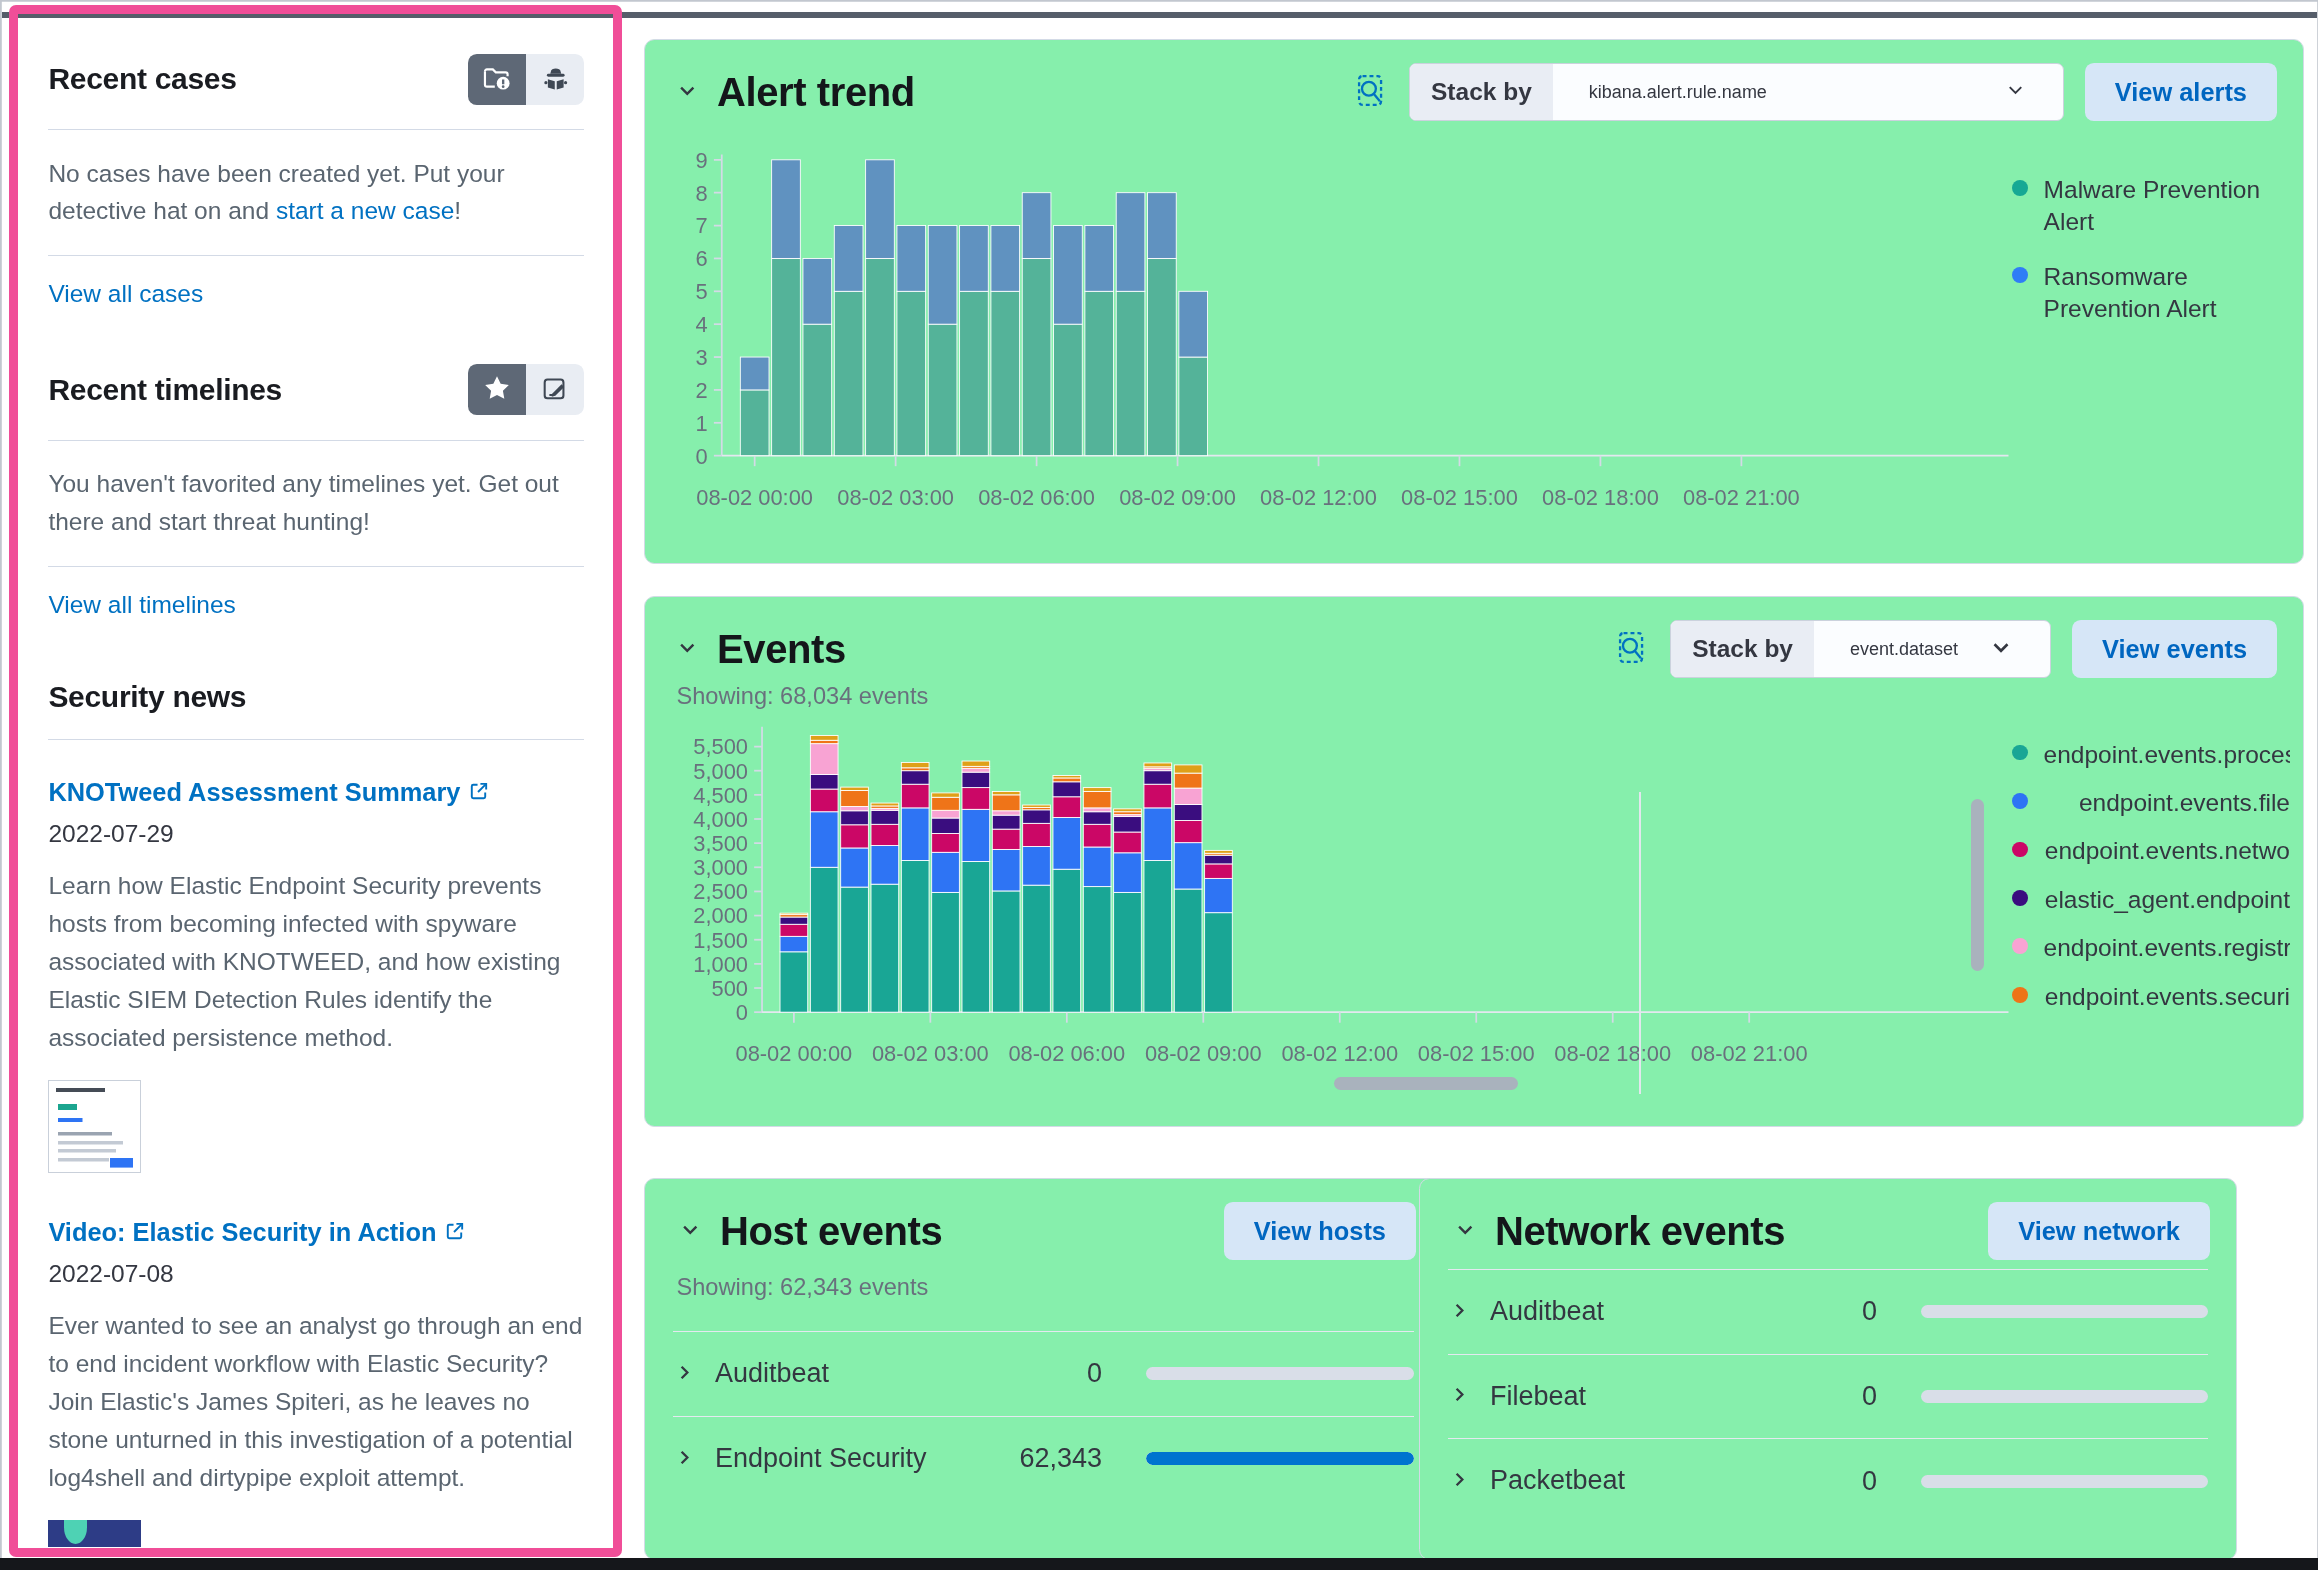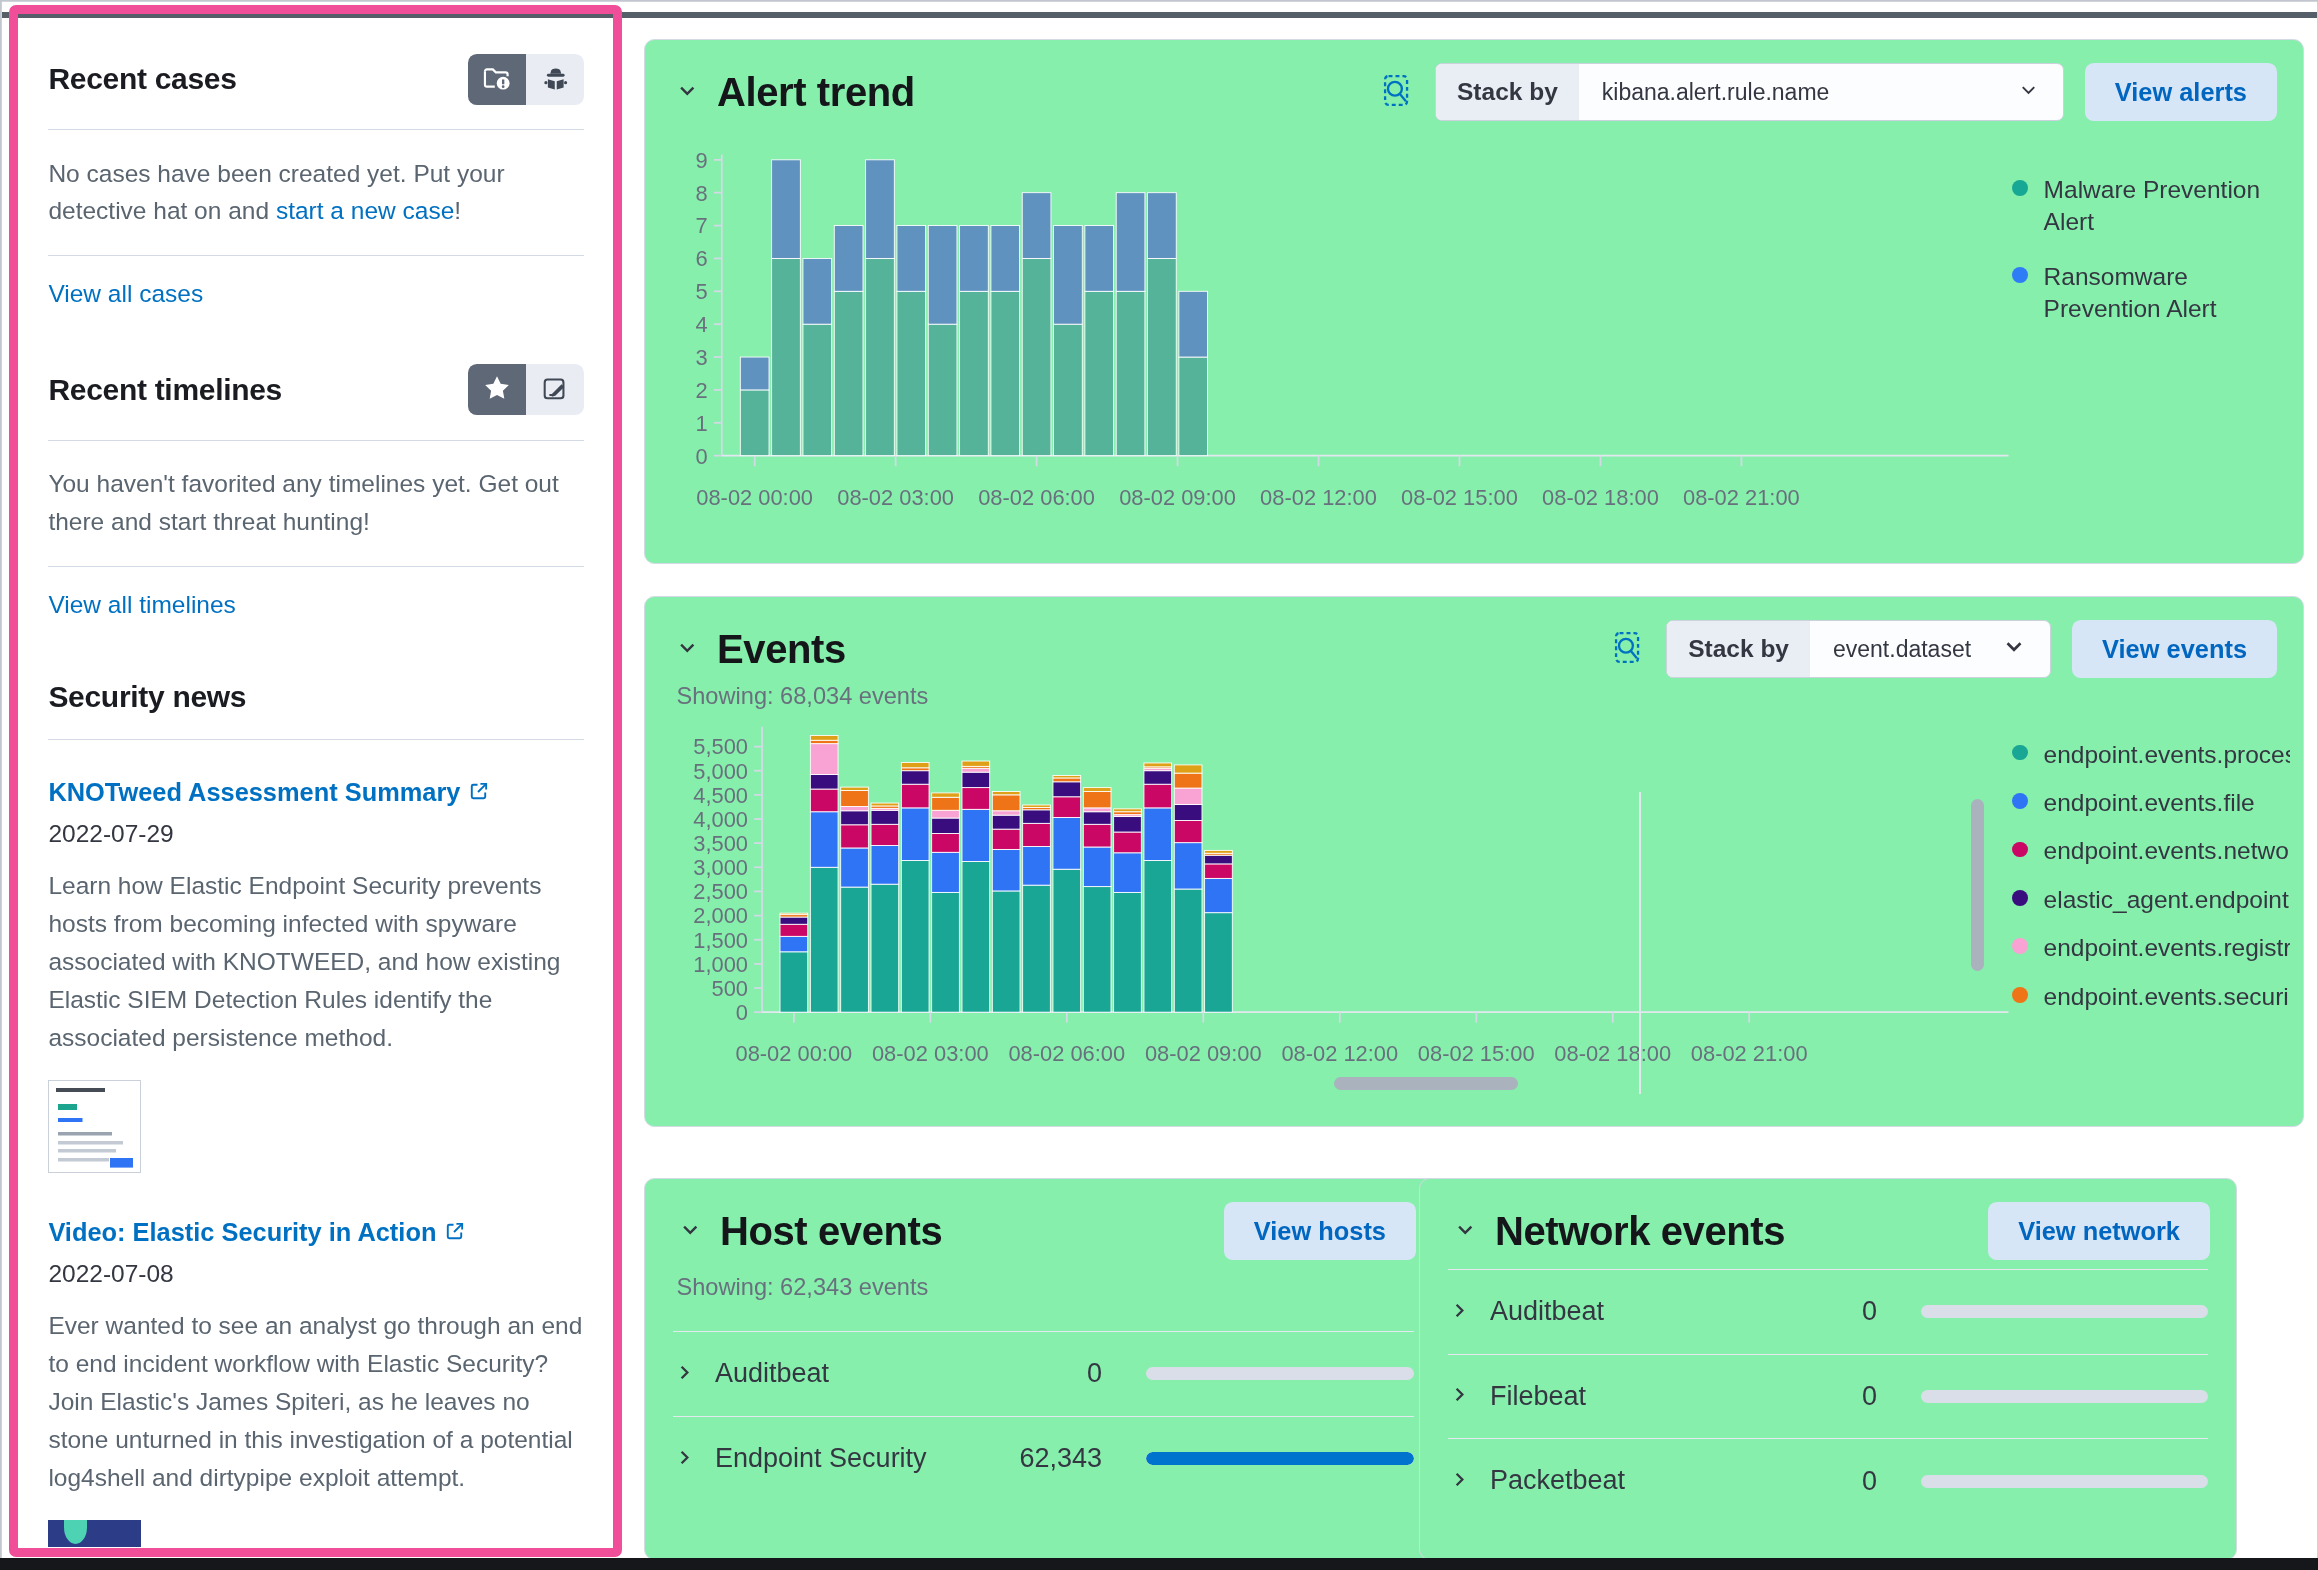--- a/index.html
+++ b/index.html
@@ -51,31 +51,31 @@
   .panel-alert{left:644px;top:39px;width:1660px;height:525px;}
   .panel-events{left:644px;top:596px;width:1660px;height:531px;}
   .panel-host{left:644px;top:1178px;width:799px;height:382px;}
   .panel-network{left:1419px;top:1178px;width:818px;height:382px;}
   .panel-header{display:flex;align-items:center;gap:17.5px;padding:23px 26px 8.8px 30px;}
   .panel-title{font-size:40px;font-weight:700;color:#14161A;margin:0;letter-spacing:-0.4px;}
   .header-right{margin-left:auto;display:flex;align-items:center;gap:21px;}
   .chev-btn{background:none;border:none;padding:0;cursor:pointer;display:flex;}
   .stackby{display:flex;align-items:stretch;height:56px;border:1.8px solid #CBD2DD;border-radius:7px;overflow:hidden;background:#FBFDFF;}
   .stackby-label{background:#E9EDF4;display:flex;align-items:center;padding:0 21px;font-size:24.5px;font-weight:700;color:#343741;}
-  .stackby-value{display:flex;align-items:center;gap:30px;padding:0 23px;font-size:23px;color:#343741;cursor:pointer;}
+  .stackby-value{display:flex;align-items:center;gap:30px;padding:0 36px;font-size:18px;color:#343741;cursor:pointer;}
   .stackby-value.wide{min-width:438px;justify-content:space-between;}
   .btn{height:58px;padding:5px 30px;background:#D6E6F7;color:#0066C0;font-size:25.4px;font-weight:600;
        border:none;border-radius:8.8px;display:flex;align-items:center;cursor:pointer;white-space:nowrap;}
   .showing{font-size:23.6px;color:#69707D;margin:1.8px 0 0 31.5px;}
 
   .chart-wrap{display:flex;padding:5.3px 8.8px 0 19px;}
   svg text{font-family:"Liberation Sans","DejaVu Sans",sans-serif;font-size:25px;fill:#69707D;}
   .legend{width:278px;padding-top:39px;box-sizing:border-box;}
   .legend.ev{height:308px;overflow:hidden;padding-top:23px;position:relative;}
-  .legend-item{display:flex;align-items:flex-start;gap:15.8px;margin-bottom:23px;font-size:24.5px;color:#343741;line-height:1.3;}
+  .legend-item{display:flex;align-items:flex-start;gap:15.8px;margin-bottom:23px;font-size:24.5px;color:#343741;line-height:1.3;justify-content:space-between;}
   .legend.ev .legend-item{margin-bottom:16.6px;white-space:nowrap;overflow:hidden;}
   .ldot{width:15.8px;height:15.8px;border-radius:50%;flex:none;margin-top:6.1px;}
   .legend-scroll-v{position:absolute;left:1971px;top:799px;width:13px;height:172px;background:#A9B2BD;border-radius:7px;z-index:3;}
   .legend-scroll-h{position:absolute;left:1334px;top:1077px;width:184px;height:13px;background:#A9B2BD;border-radius:7px;z-index:3;}
   .legend-track-v{position:absolute;left:1639px;top:792px;width:1.8px;height:302px;background:#E2E7EE;z-index:2;}
 
   .hn-body{padding:0 28px;}
   .hn-showing{font-size:23.6px;color:#69707D;margin:5.3px 0 30px 3.5px;}
   .hn-row{display:flex;align-items:center;gap:19px;padding:23px 0;border-top:1.8px solid #E4E9F0;}
   .hn-name{width:221px;font-size:27px;color:#343741;line-height:1.4;}

